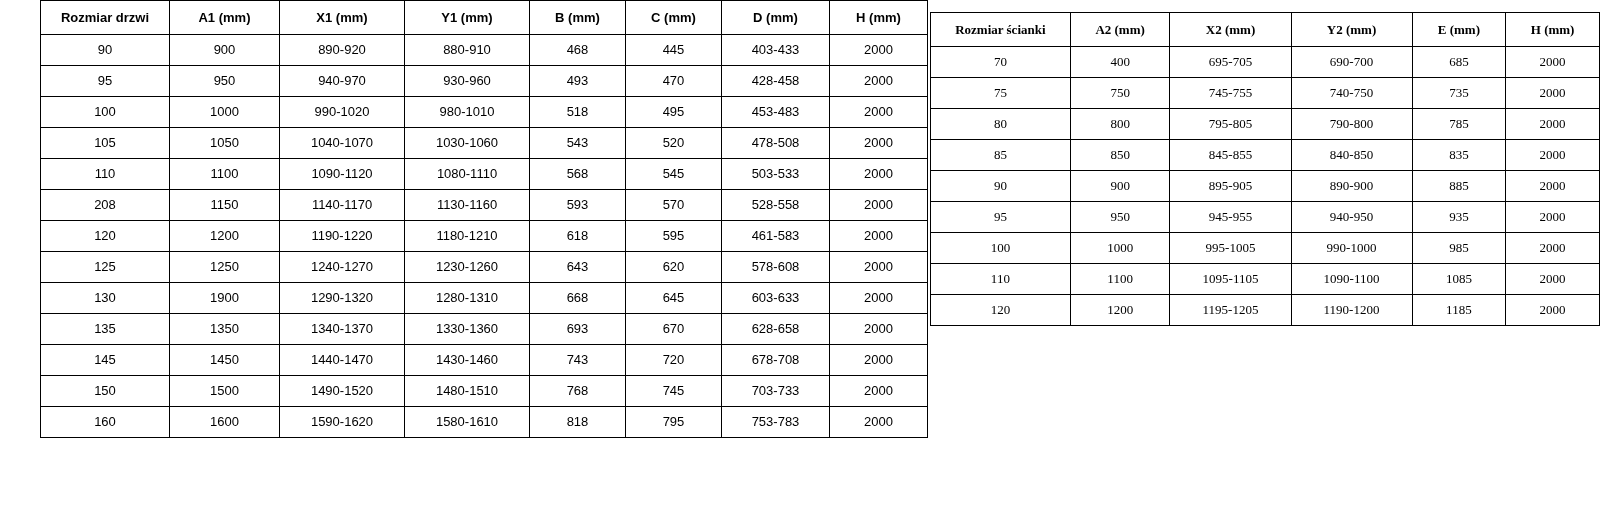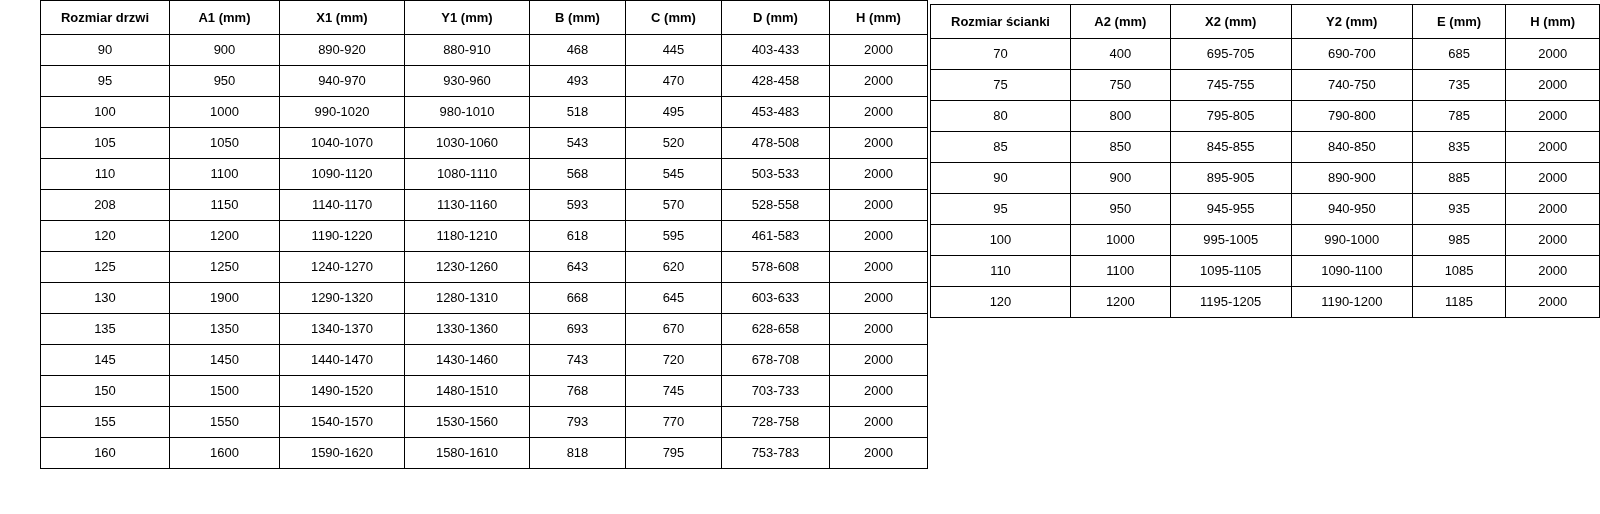--- a/index.html
+++ b/index.html
@@ -17,21 +17,21 @@
   .page {
     position: relative;
     width: 1600px;
     height: 514px;
   }
   .table-wrap {
     position: absolute;
     top: 0;
   }
   #doors-table-wrap { left: 0; top: 0; padding-left: 40px; }
-  #wall-table-wrap { left: 930px; top: 4px; }
+  #wall-table-wrap { left: 930px; top: 12px; font-family: Liberation Serif, serif; }
 
   table.spec {
     border-collapse: collapse;
     table-layout: fixed;
   }
   table.spec td, table.spec th {
     border: 1px solid #000000;
     text-align: center;
     vertical-align: middle;
     font-size: 13px;
@@ -209,30 +209,20 @@
             <td>150</td>
             <td>1500</td>
             <td>1490-1520</td>
             <td>1480-1510</td>
             <td>768</td>
             <td>745</td>
             <td>703-733</td>
             <td>2000</td>
           </tr>
           <tr>
-            <td>155</td>
-            <td>1550</td>
-            <td>1540-1570</td>
-            <td>1530-1560</td>
-            <td>793</td>
-            <td>770</td>
-            <td>728-758</td>
-            <td>2000</td>
-          </tr>
-          <tr>
             <td>160</td>
             <td>1600</td>
             <td>1590-1620</td>
             <td>1580-1610</td>
             <td>818</td>
             <td>795</td>
             <td>753-783</td>
             <td>2000</td>
           </tr>
         </tbody>

